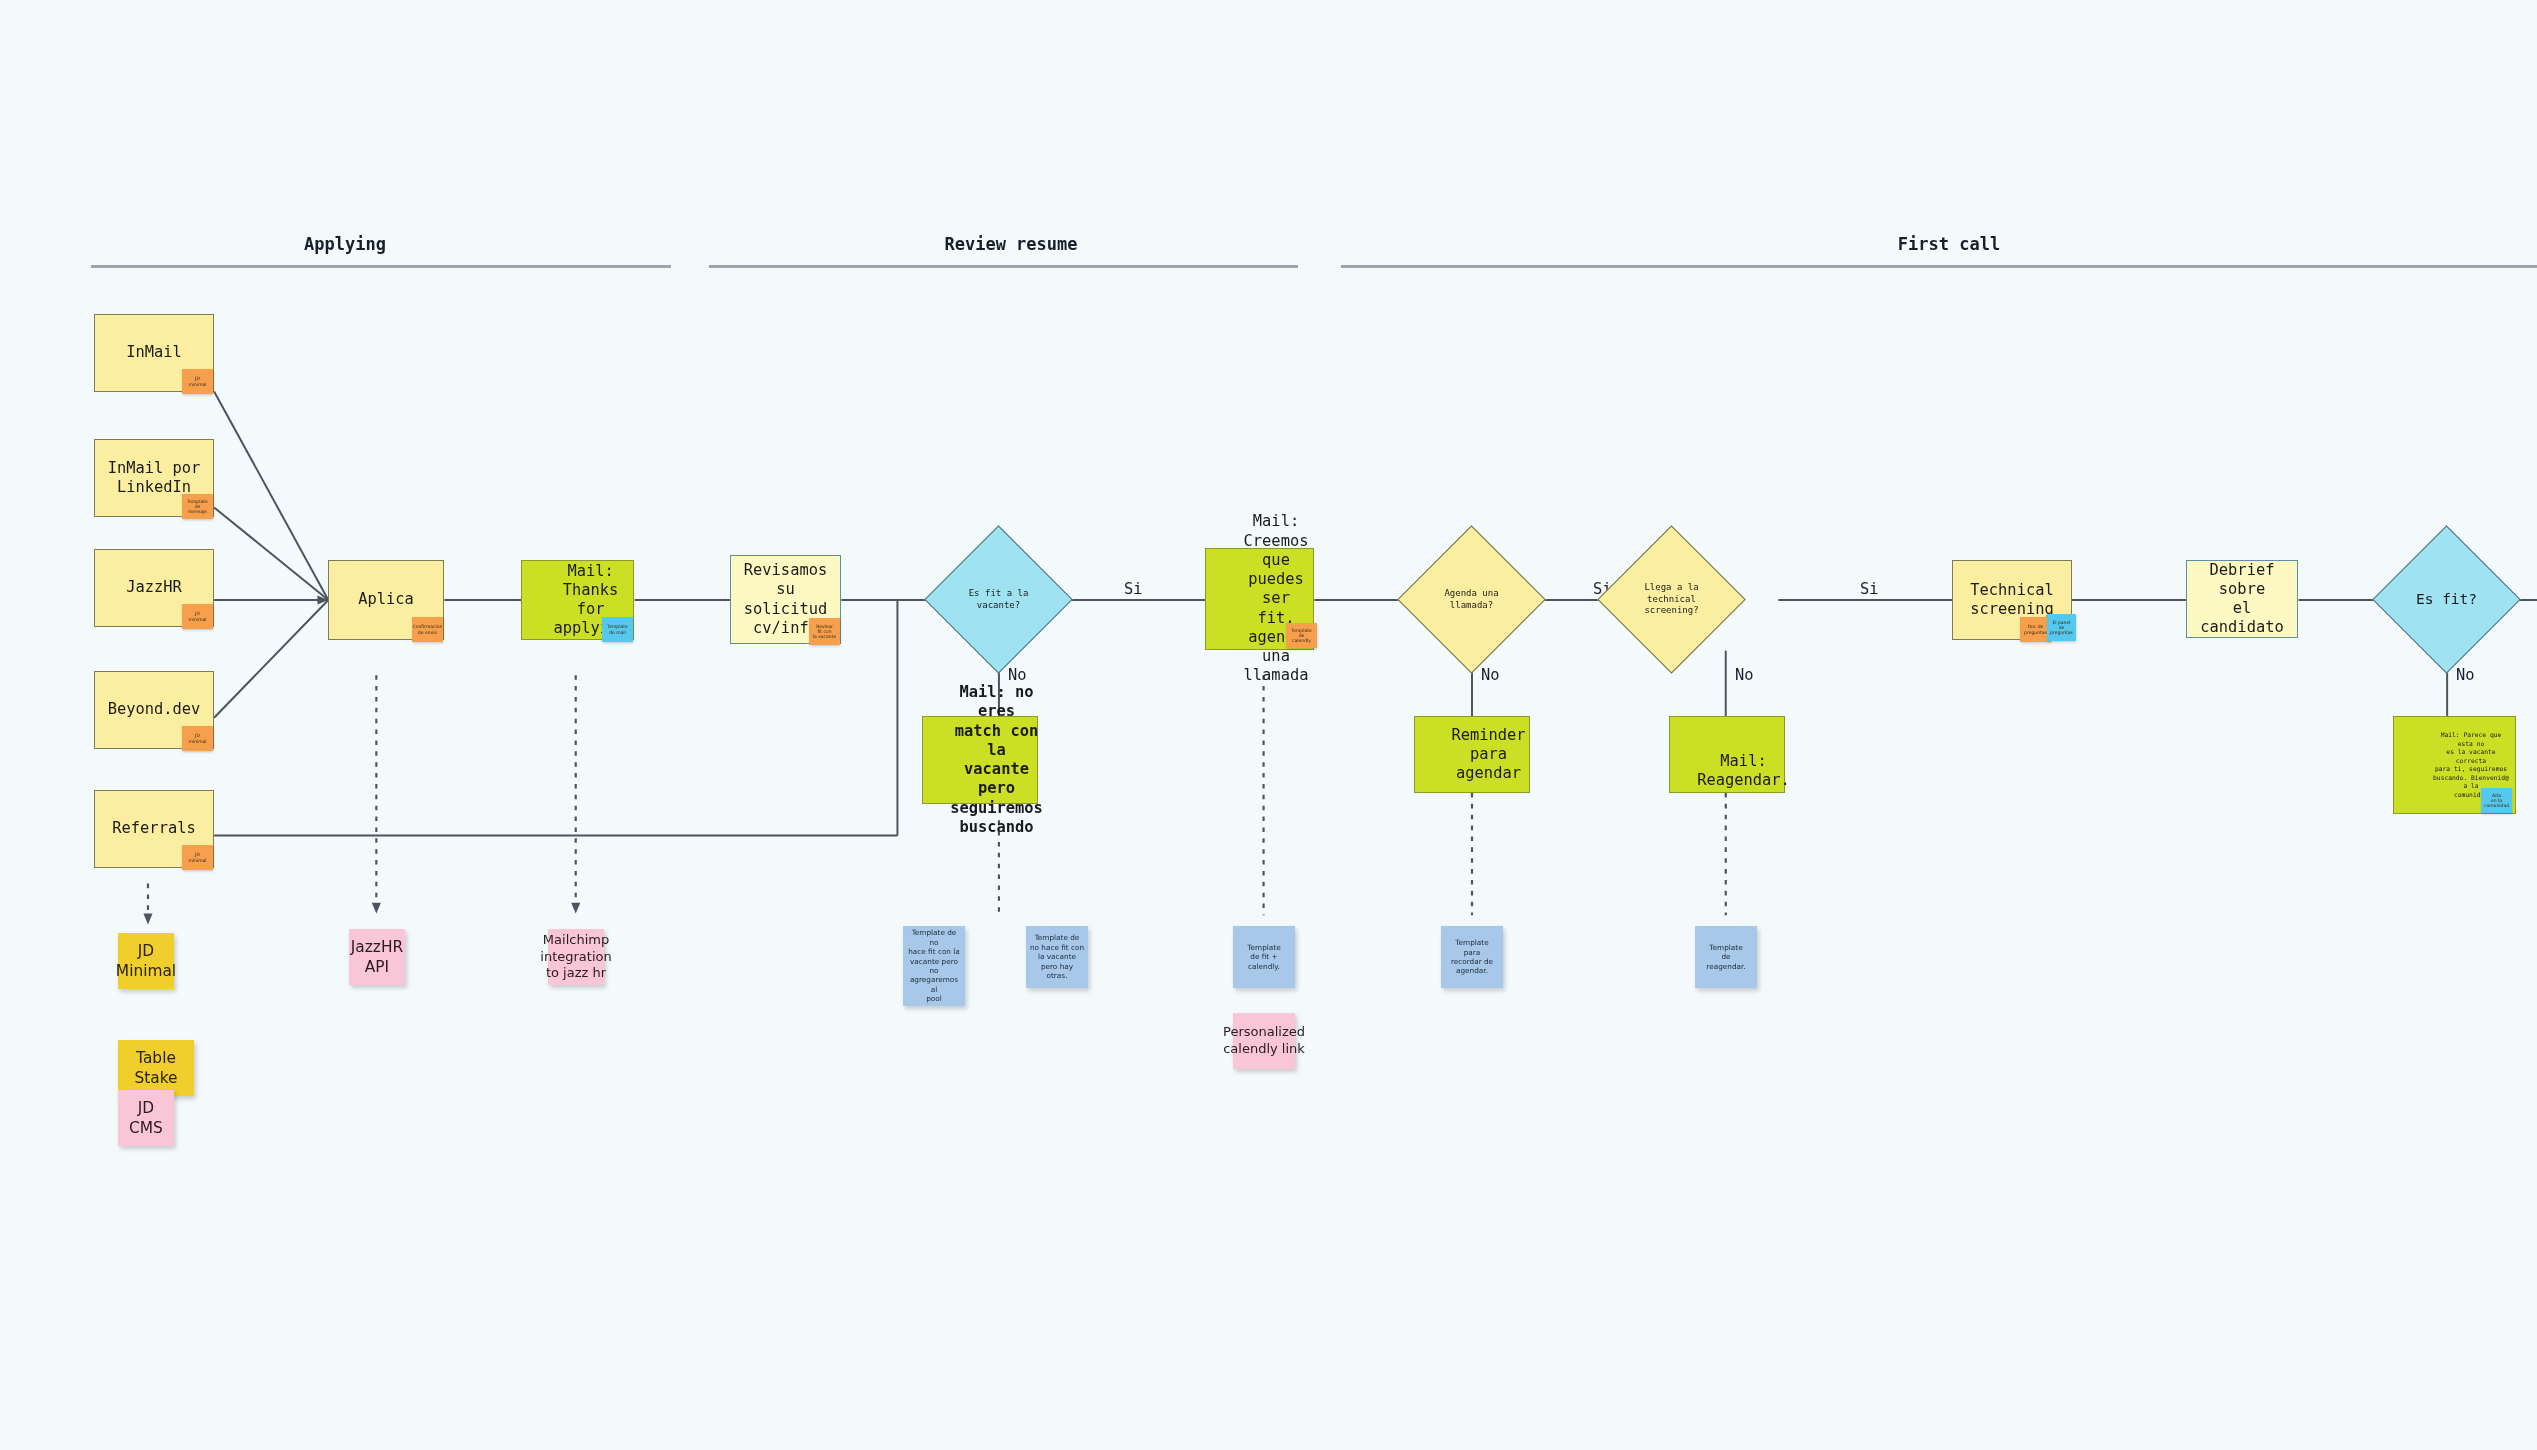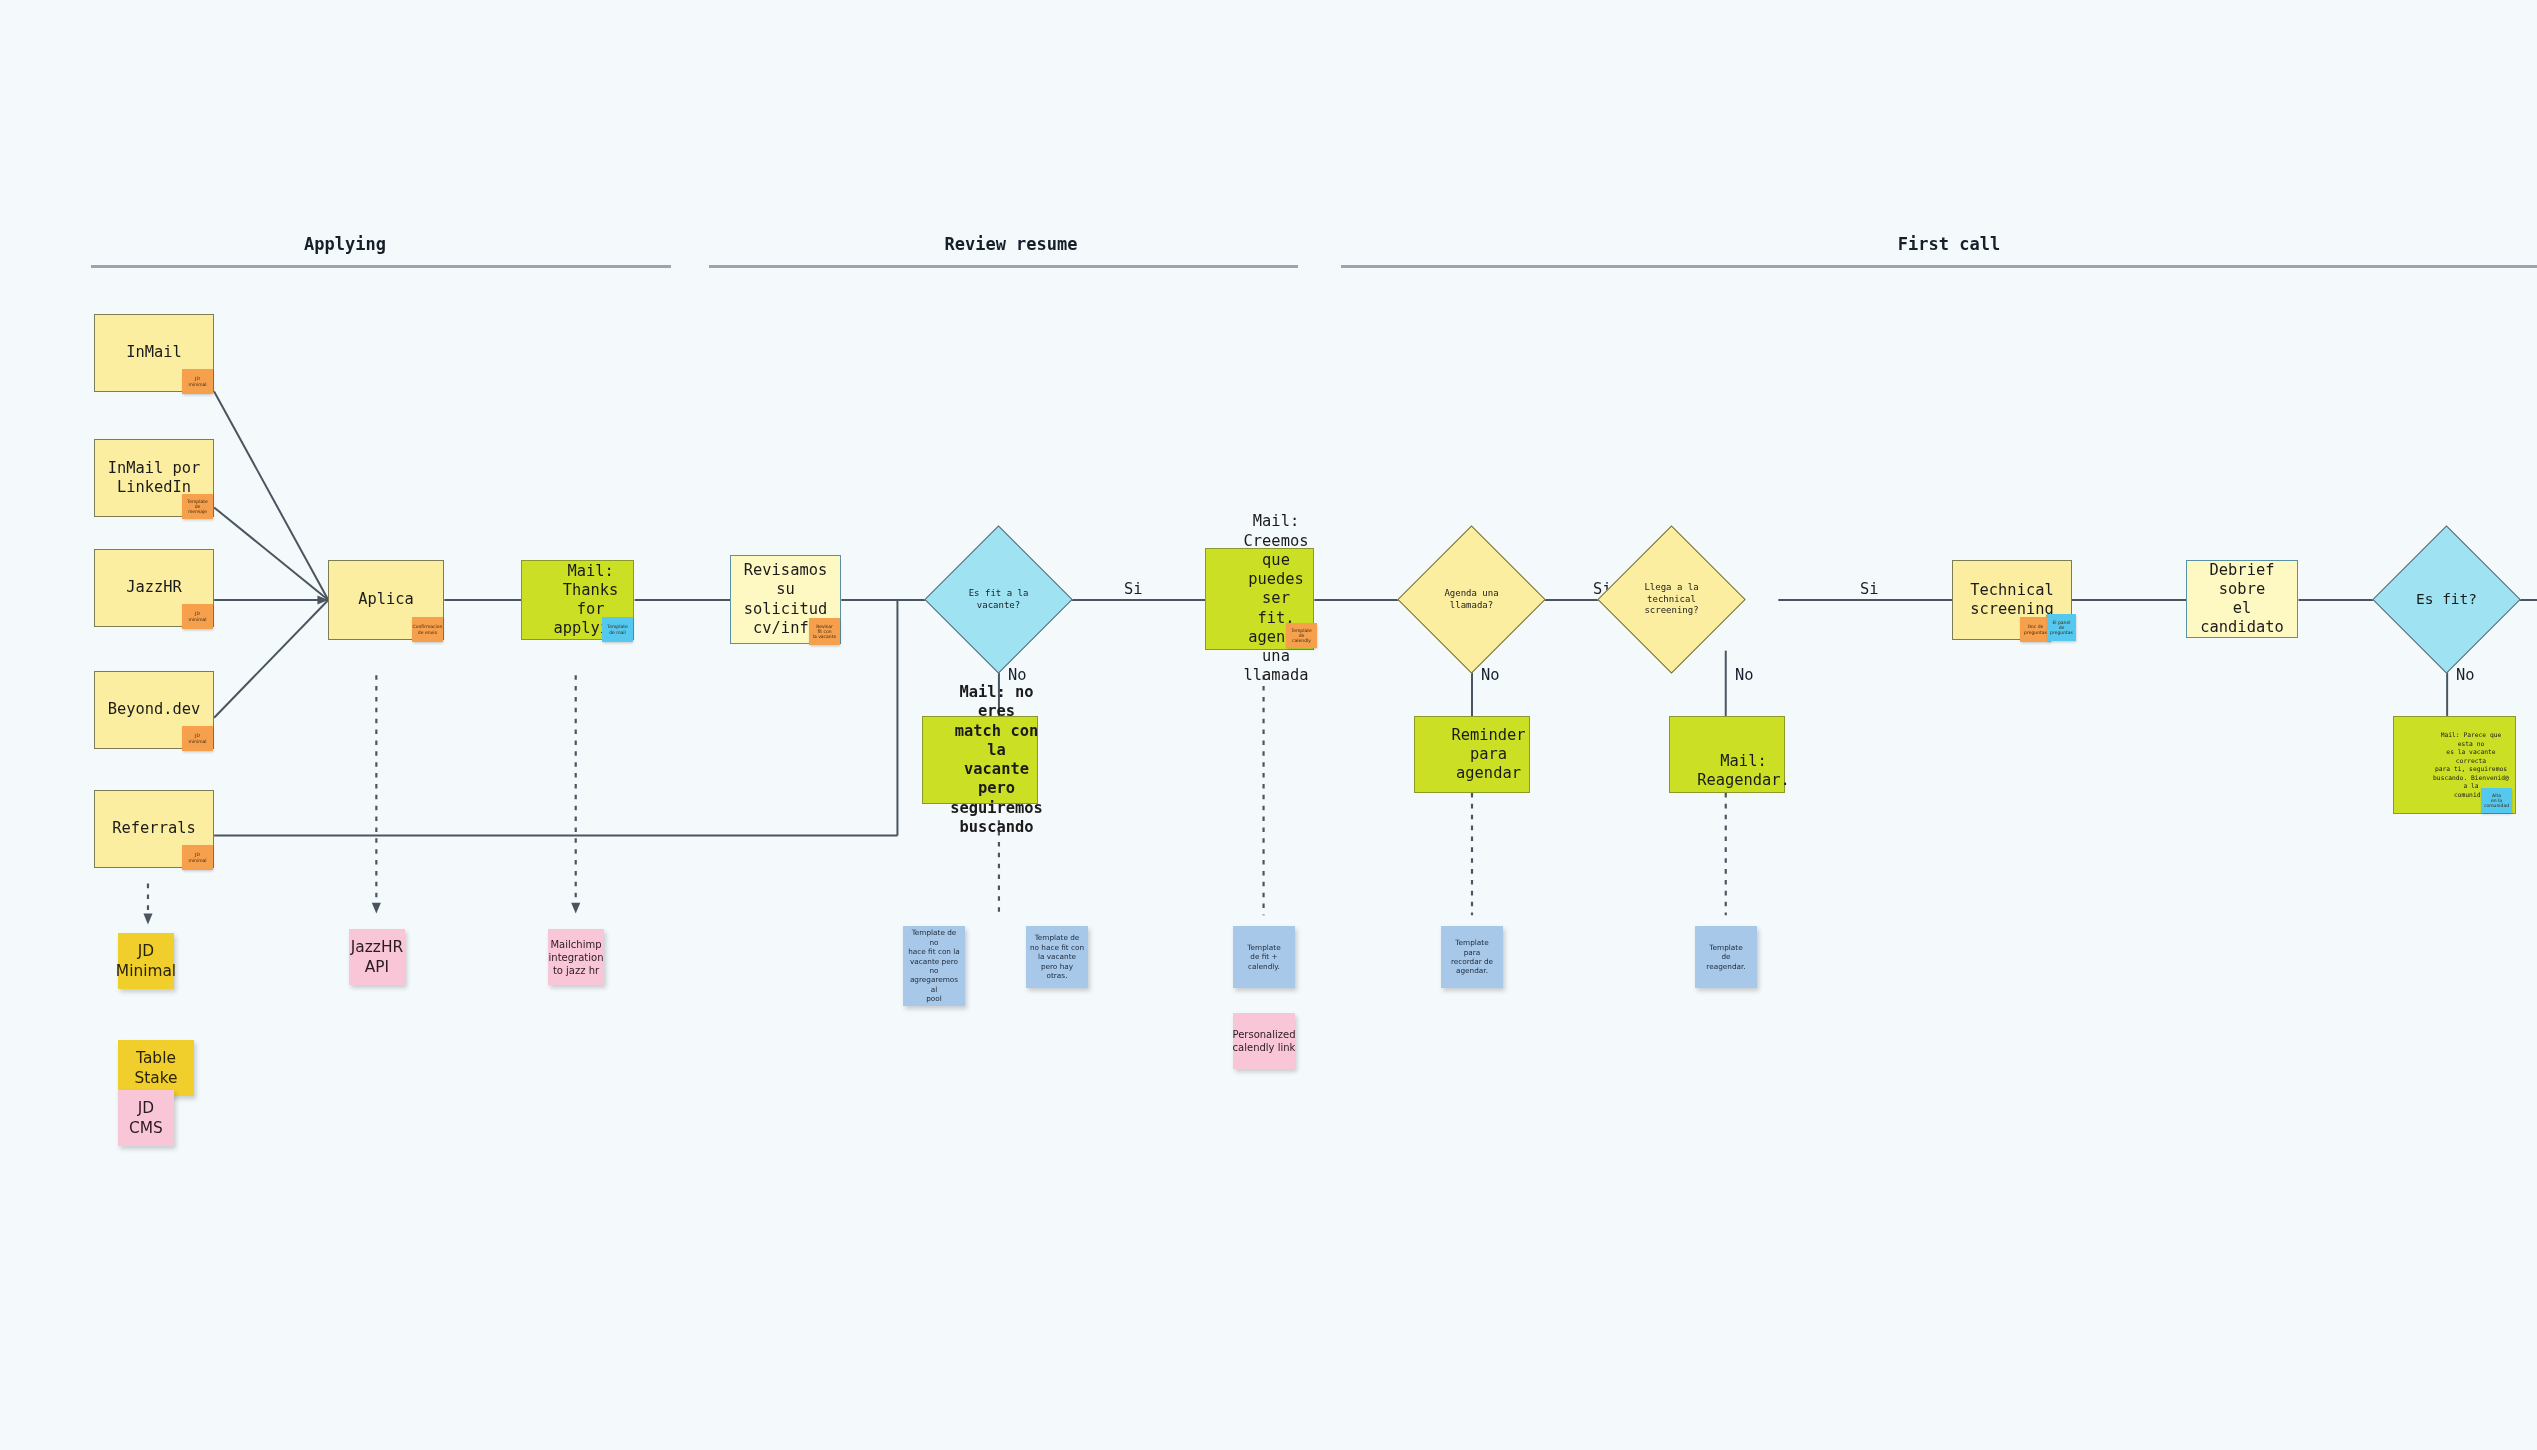--- a/index.html
+++ b/index.html
@@ -55,21 +55,21 @@
   .tag.cyan{background:#55c8ef;}
 
   .note{
     position:absolute;box-sizing:border-box;
     display:flex;align-items:center;justify-content:center;text-align:center;
     font-family:"DejaVu Sans", sans-serif;
     box-shadow:1.8px 2.7px 4.5px rgba(0,0,0,.18);
     white-space:pre-line;padding:3.6px;
   }
   .note.blue{background:#a8c8ea;color:#1d2a3a;font-size:7.3px;line-height:1.3;}
-  .note.pink{background:#f9c6d8;color:#2a1a22;font-size:10px;line-height:1.3;}
+  .note.pink{background:#f9c6d8;color:#2a1a22;font-size:13px;line-height:1.3;}
   .note.yellowlg{background:#f0ce2c;color:#2a2208;font-size:15.4px;line-height:1.3;}
   .note.pinklg{background:#f9c6d8;color:#2a1a22;font-size:15.4px;line-height:1.3;}
 
   .phase-title{
     position:absolute;text-align:center;
     font-family:"DejaVu Sans Mono", monospace;
     font-size:17px;font-weight:bold;color:#15202b;
   }
   .phase-rule{position:absolute;height:2.7px;background:#9aa5ae;}
 

